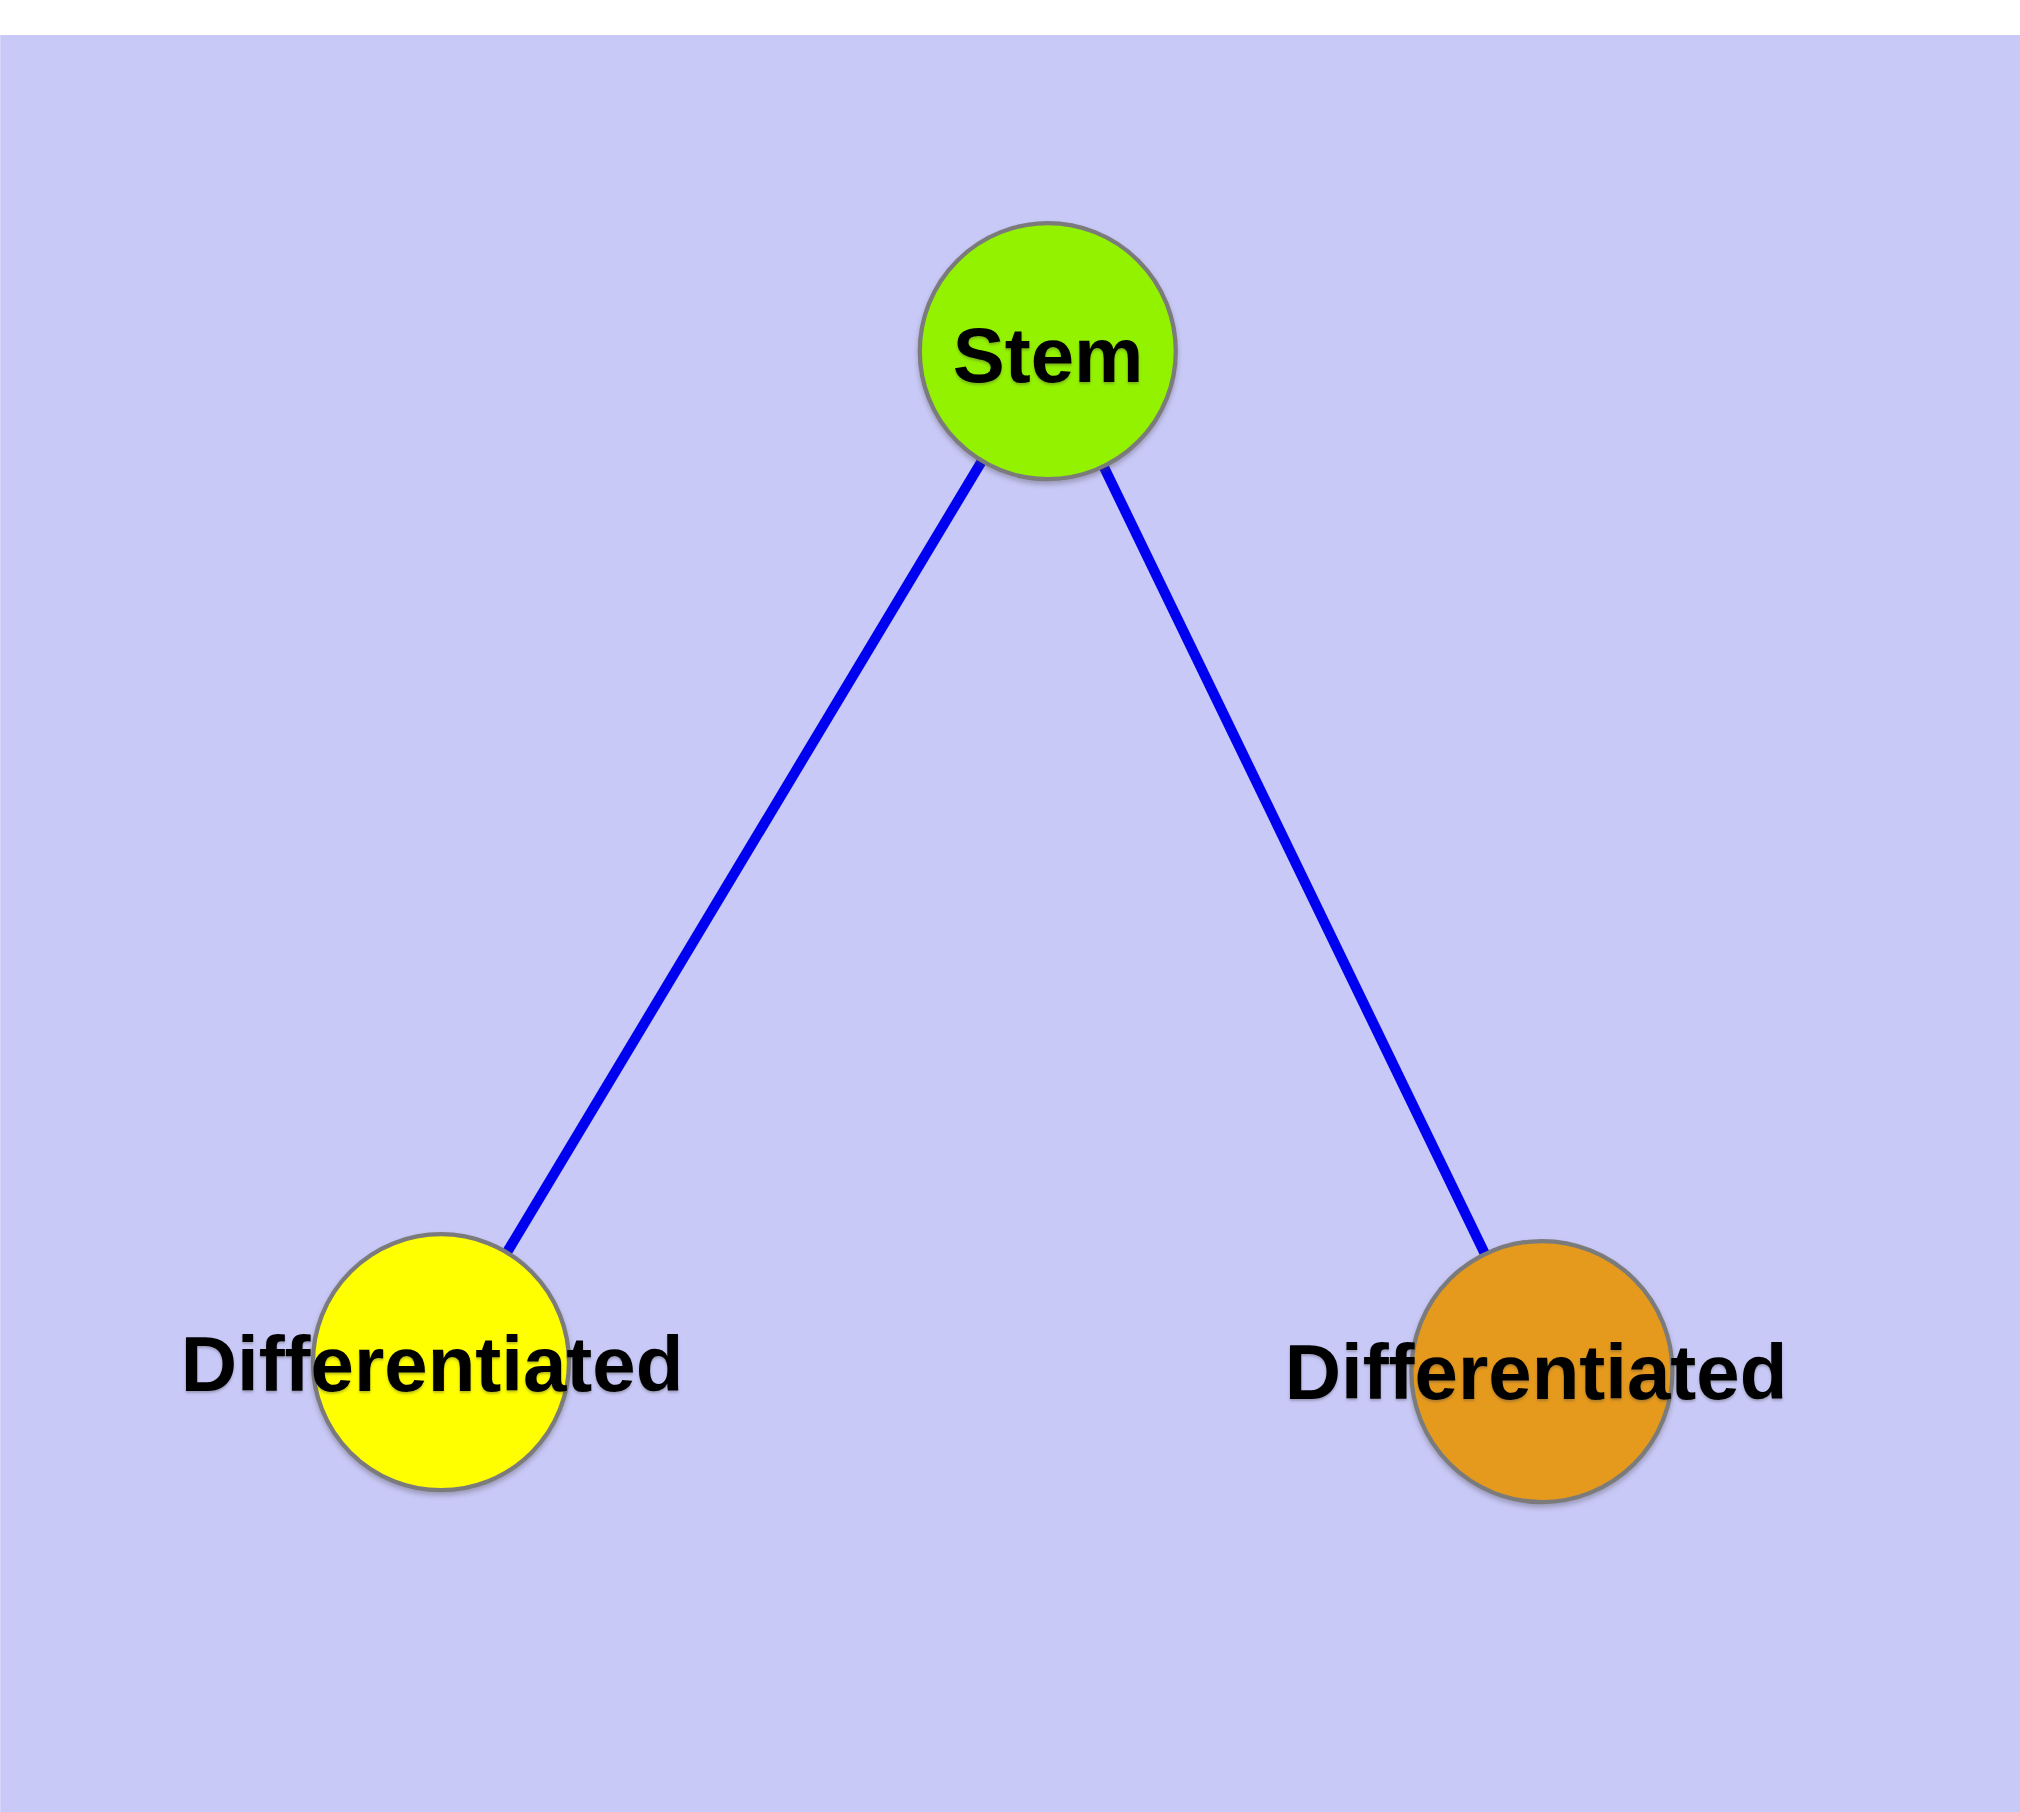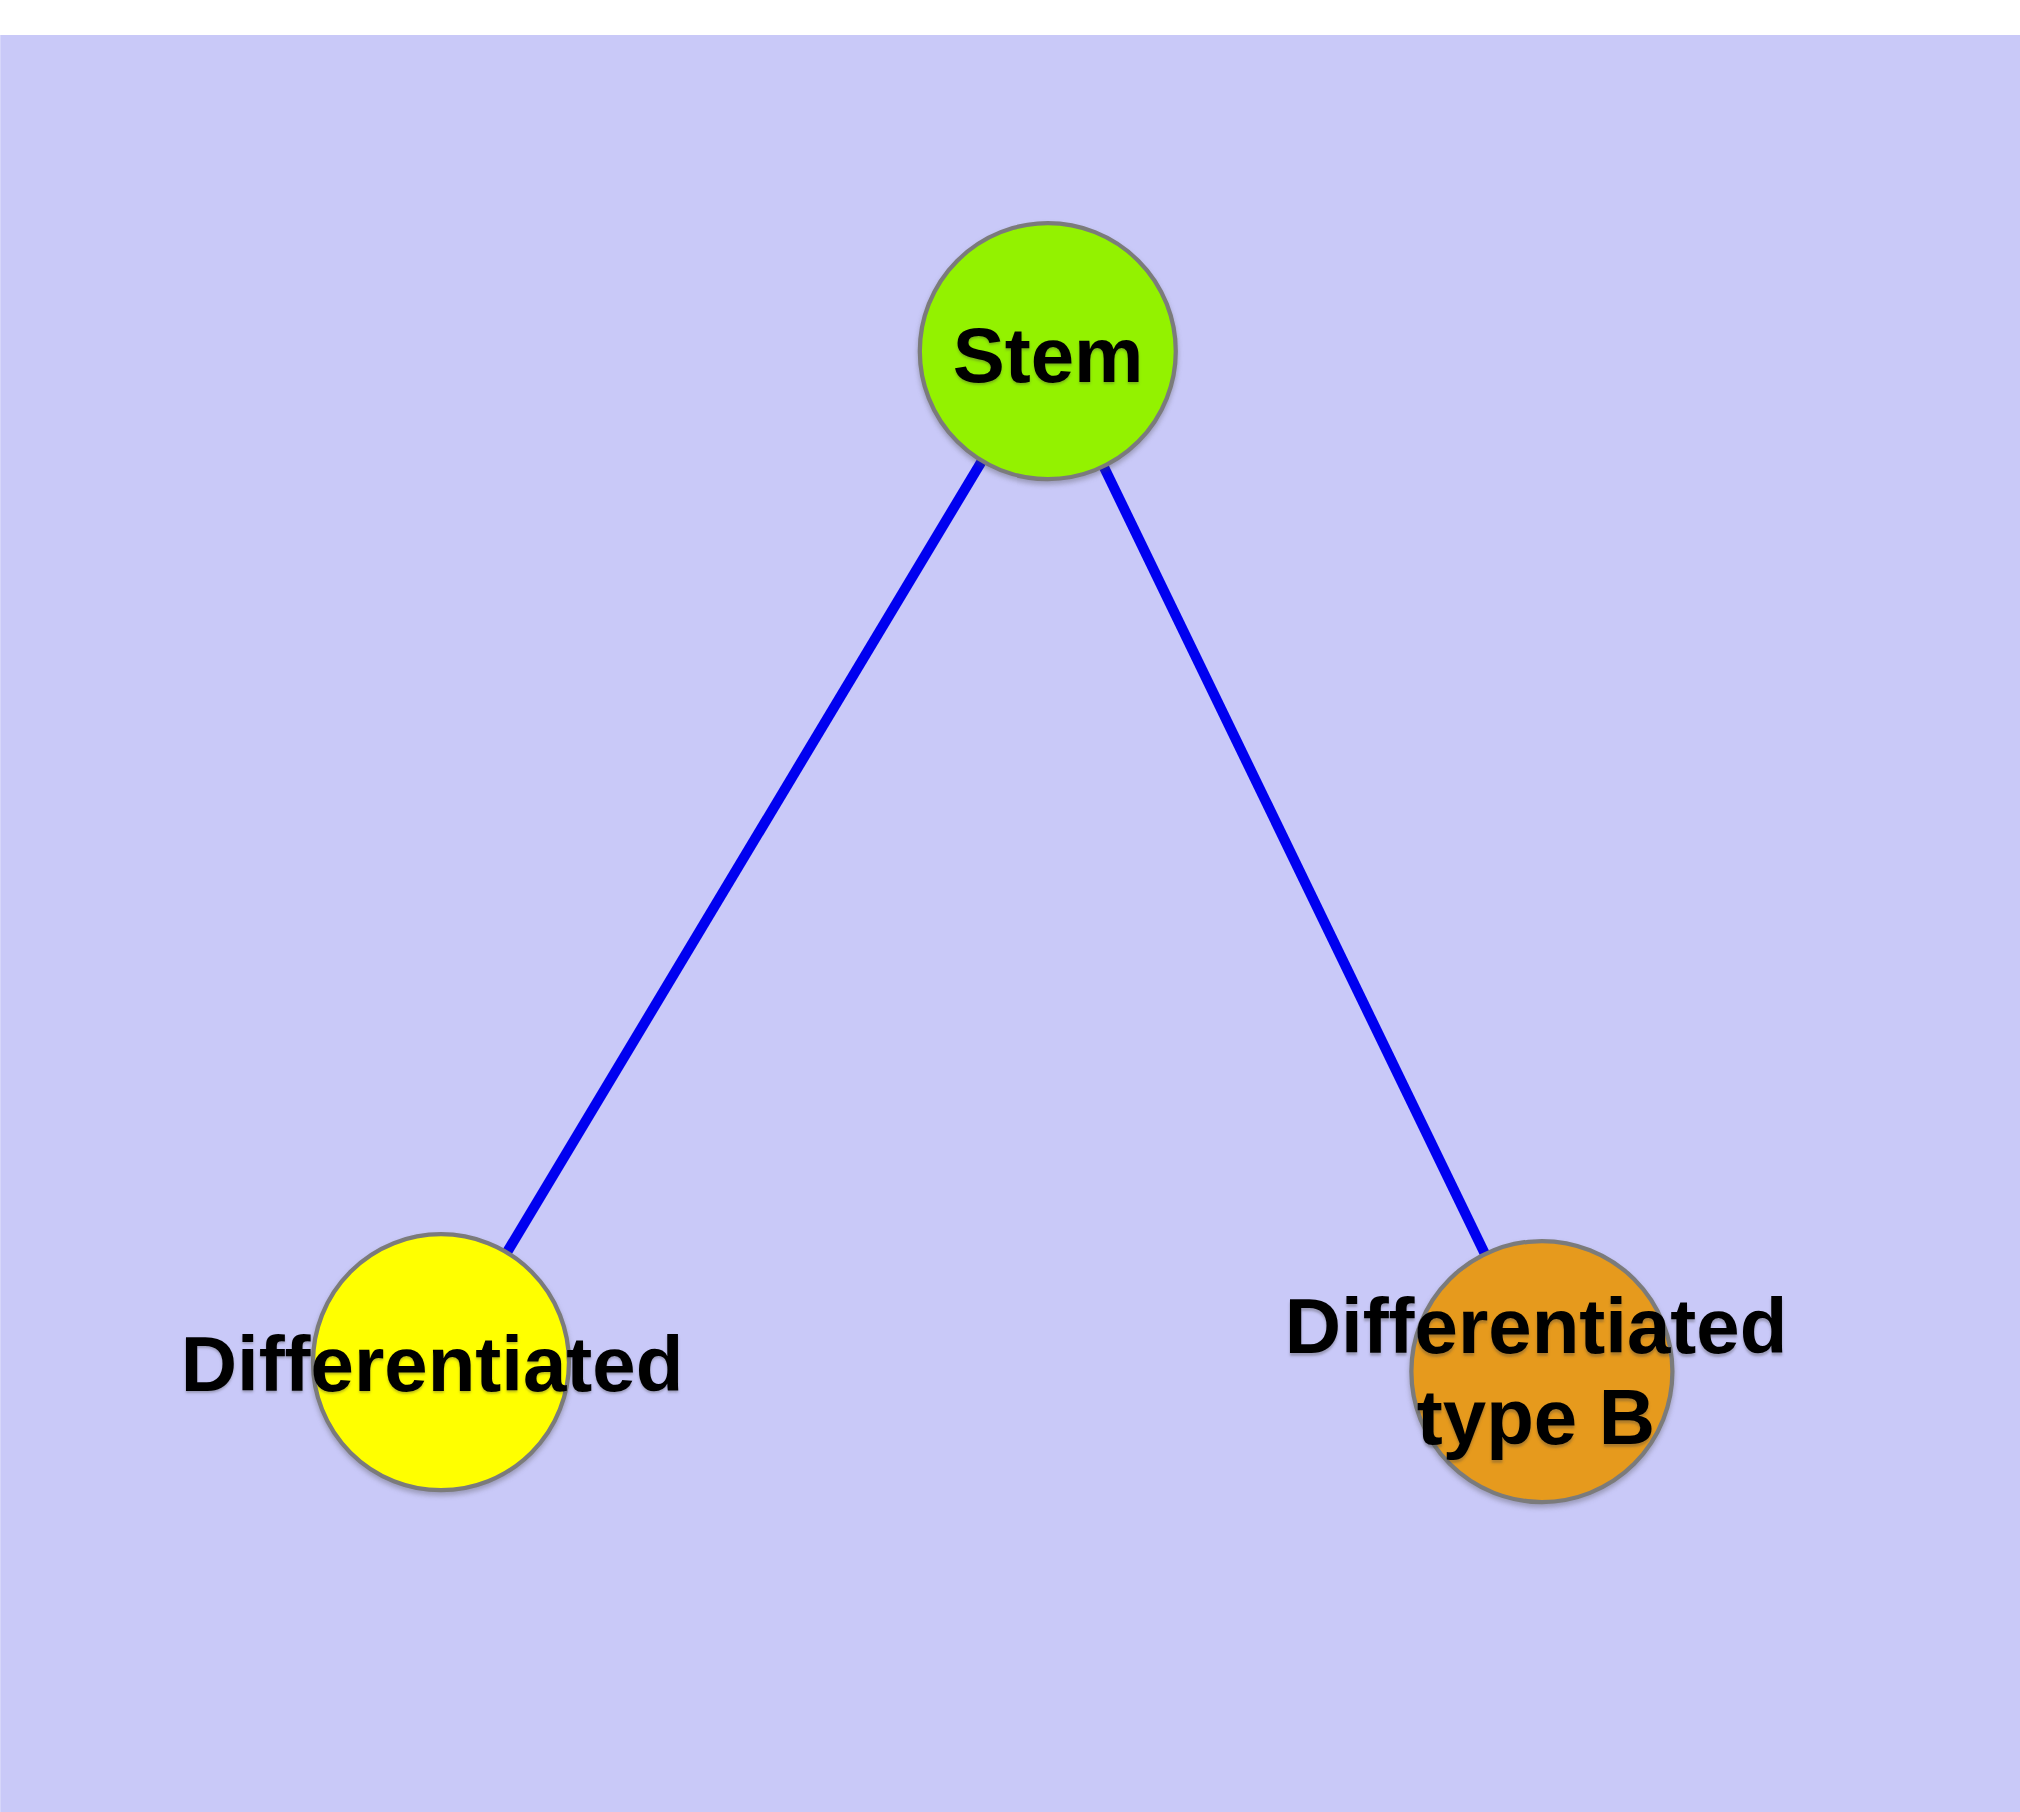--- a/index.html
+++ b/index.html
@@ -73,17 +73,16 @@
   <div class="node-label" id="label-stem">
     <span class="label-line">Stem</span>
   </div>
 
   <div class="node-label" id="label-type-a">
     <span class="label-line">Differentiated</span>
   </div>
 
   <div class="node-label" id="label-type-b">
     <span class="label-line">Differentiated</span>
-    <span class="label-line">type B</span>
   </div>
 
 </div>
 
 
 </body></html>

